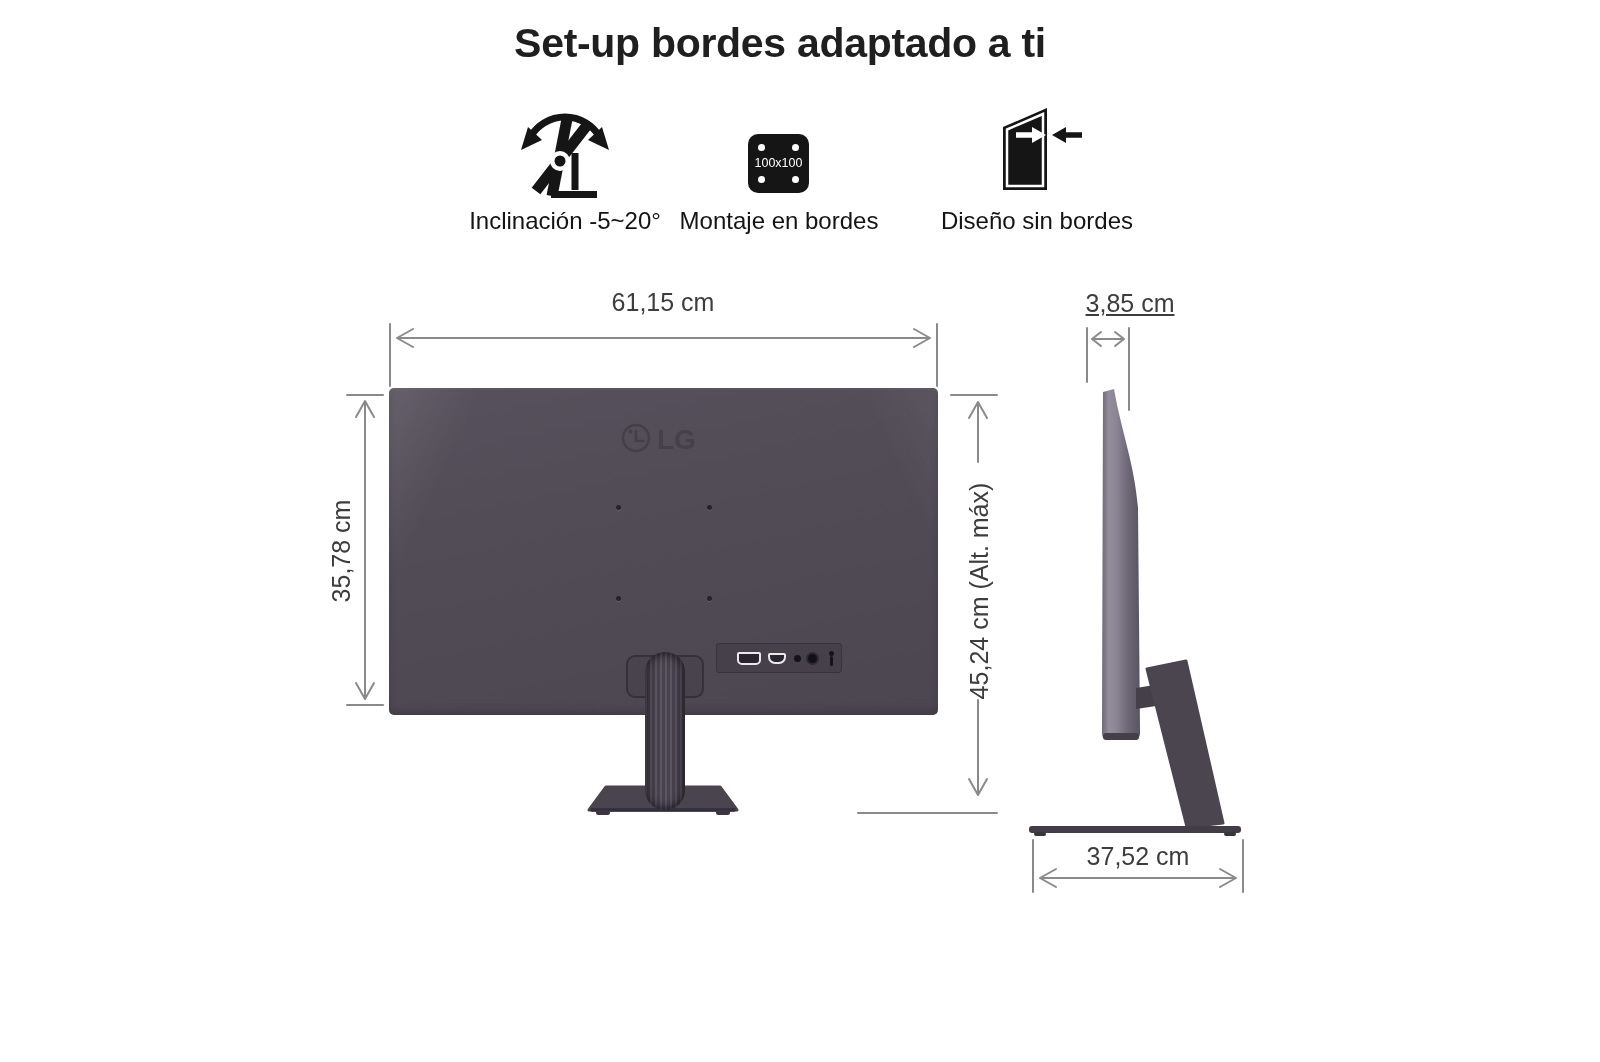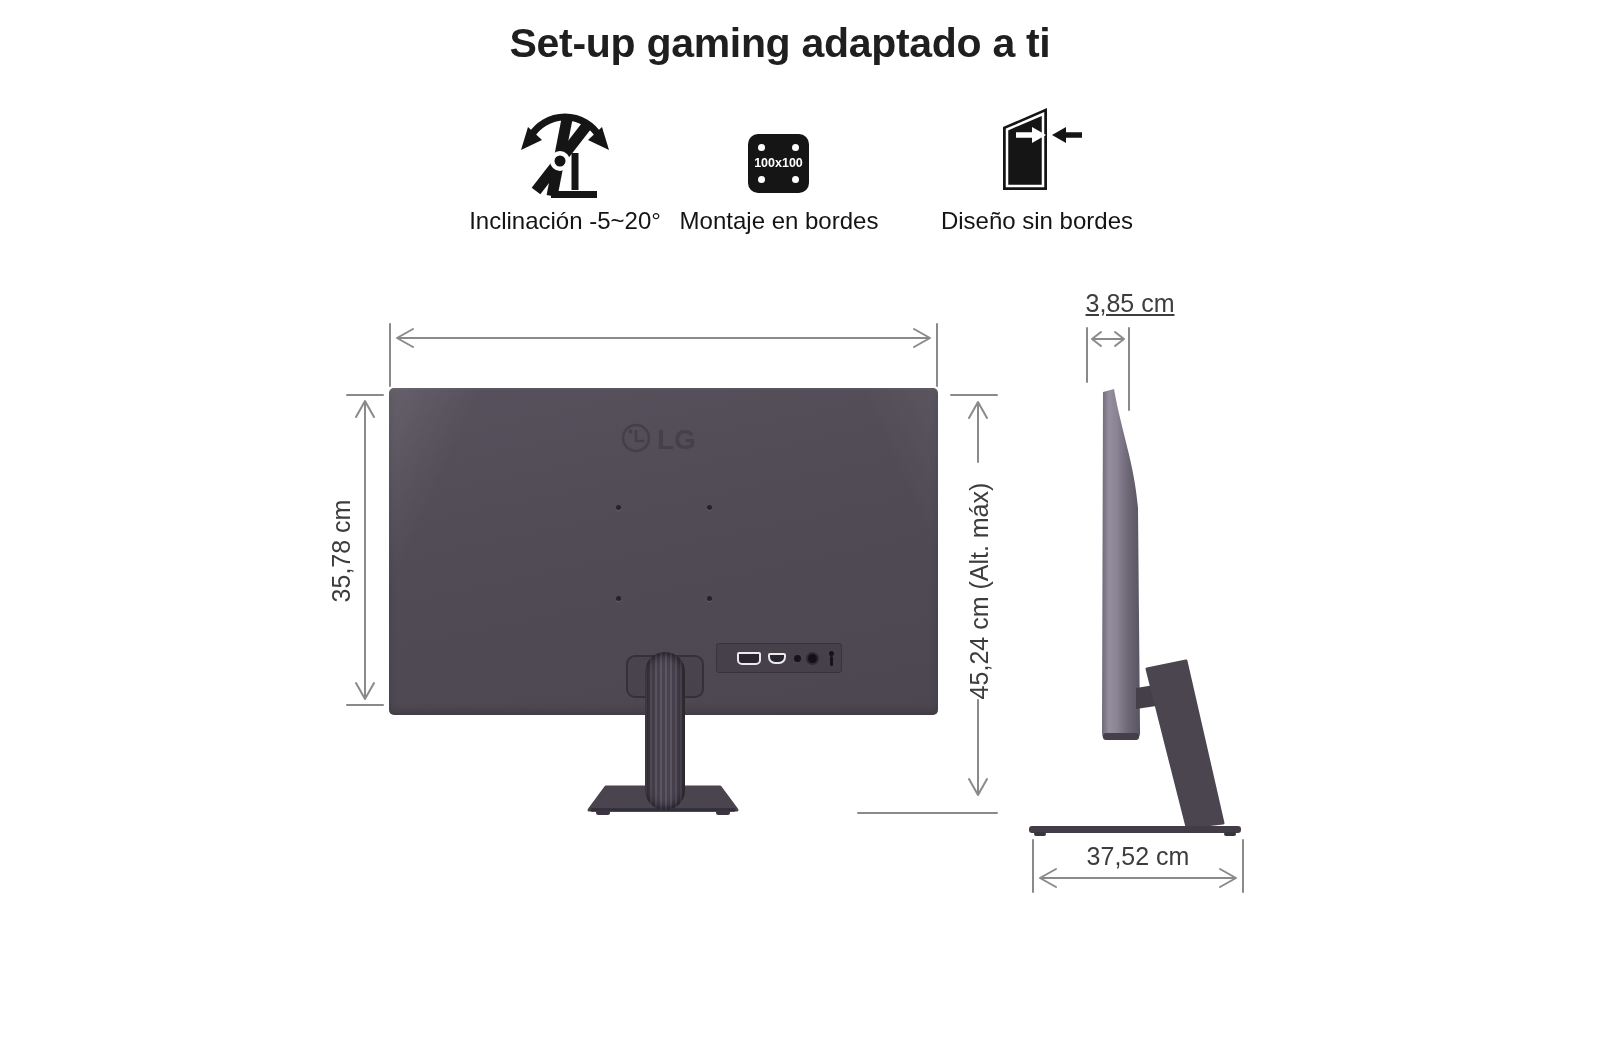--- a/index.html
+++ b/index.html
@@ -17,21 +17,21 @@
   .feature-label{
     width:260px;text-align:center;font-size:24px;color:#141414;top:207px;
   }
   
   #vesa-plate{
     left:748px;top:134px;width:61px;height:59px;background:#151515;border-radius:10px;
   }
   #vesa-plate .dot{position:absolute;width:7px;height:7px;border-radius:50%;background:#ffffff;}
   #vesa-plate .vesa-text{
     position:absolute;left:0;top:22px;width:100%;text-align:center;
-    color:#ffffff;font-size:12.5px;letter-spacing:0px;font-weight:bold;
+    color:#ffffff;font-size:12.5px;letter-spacing:0px;
   }
   
   #monitor-rear{
     left:389px;top:388px;width:549px;height:327px;border-radius:5px;
     background:linear-gradient(168deg,#57515d 0%,#524c57 35%,#4c4651 100%);
     box-shadow:inset 0 2px 2px rgba(255,255,255,0.05), inset 0 -4px 8px rgba(0,0,0,0.18);
   }
   #monitor-rear::before{
     content:"";position:absolute;inset:0;border-radius:inherit;
     background:linear-gradient(115deg,rgba(255,255,255,0.09) 0%,rgba(255,255,255,0) 14%),
@@ -69,21 +69,21 @@
   #dim-depth{left:1030px;top:289px;width:200px;text-decoration:underline;}
   #dim-base{left:1038px;top:842px;width:200px;}
   svg{display:block;}
   .noevents{pointer-events:none;}
 </style>
 </head>
 <body>
 
 <div id="stage">
 
-  <div id="title" class="abs">Set-up gaming adaptado a ti</div>
+  <div id="title" class="abs">Set-up bordes adaptado a ti</div>
 
   <svg class="abs noevents" style="left:505px;top:98px;" width="120" height="112" viewBox="0 0 120 112">
     <g stroke="#151515" fill="none">
       <path d="M26 38 A 40 40 0 0 1 94 38" stroke-width="7"></path>
       <polygon points="16,52 23,29 37,42" fill="#151515" stroke="none"></polygon>
       <polygon points="104,52 97,29 83,42" fill="#151515" stroke="none"></polygon>
       <path d="M83 26 L31 93" stroke-width="11"></path>
       <path d="M62 21 L47 98" stroke-width="11"></path>
       <path d="M70 55 L70 92" stroke-width="7"></path>
       <path d="M46 96.5 L92 96.5" stroke-width="7"></path>
@@ -207,18 +207,19 @@
       <g>
         <path d="M1033 840 V892"></path>
           <path d="M1243 840 V892"></path>
         <path d="M1041 878 H1235"></path>
         <path d="M1056 869 L1040 878 L1056 887"></path>
           <path d="M1220 869 L1236 878 L1220 887"></path>
       </g>
     </g>
   </svg>
 
+  <div id="dim-width" class="abs dim-label">61,15 cm</div>
   <div id="dim-height" class="abs dim-label">35,78 cm</div>
   <div id="dim-maxheight" class="abs dim-label">45,24 cm (Alt. máx)</div>
   <div id="dim-depth" class="abs dim-label">3,85 cm</div>
   <div id="dim-base" class="abs dim-label">37,52 cm</div>
 
 </div>
 
 </body></html>

